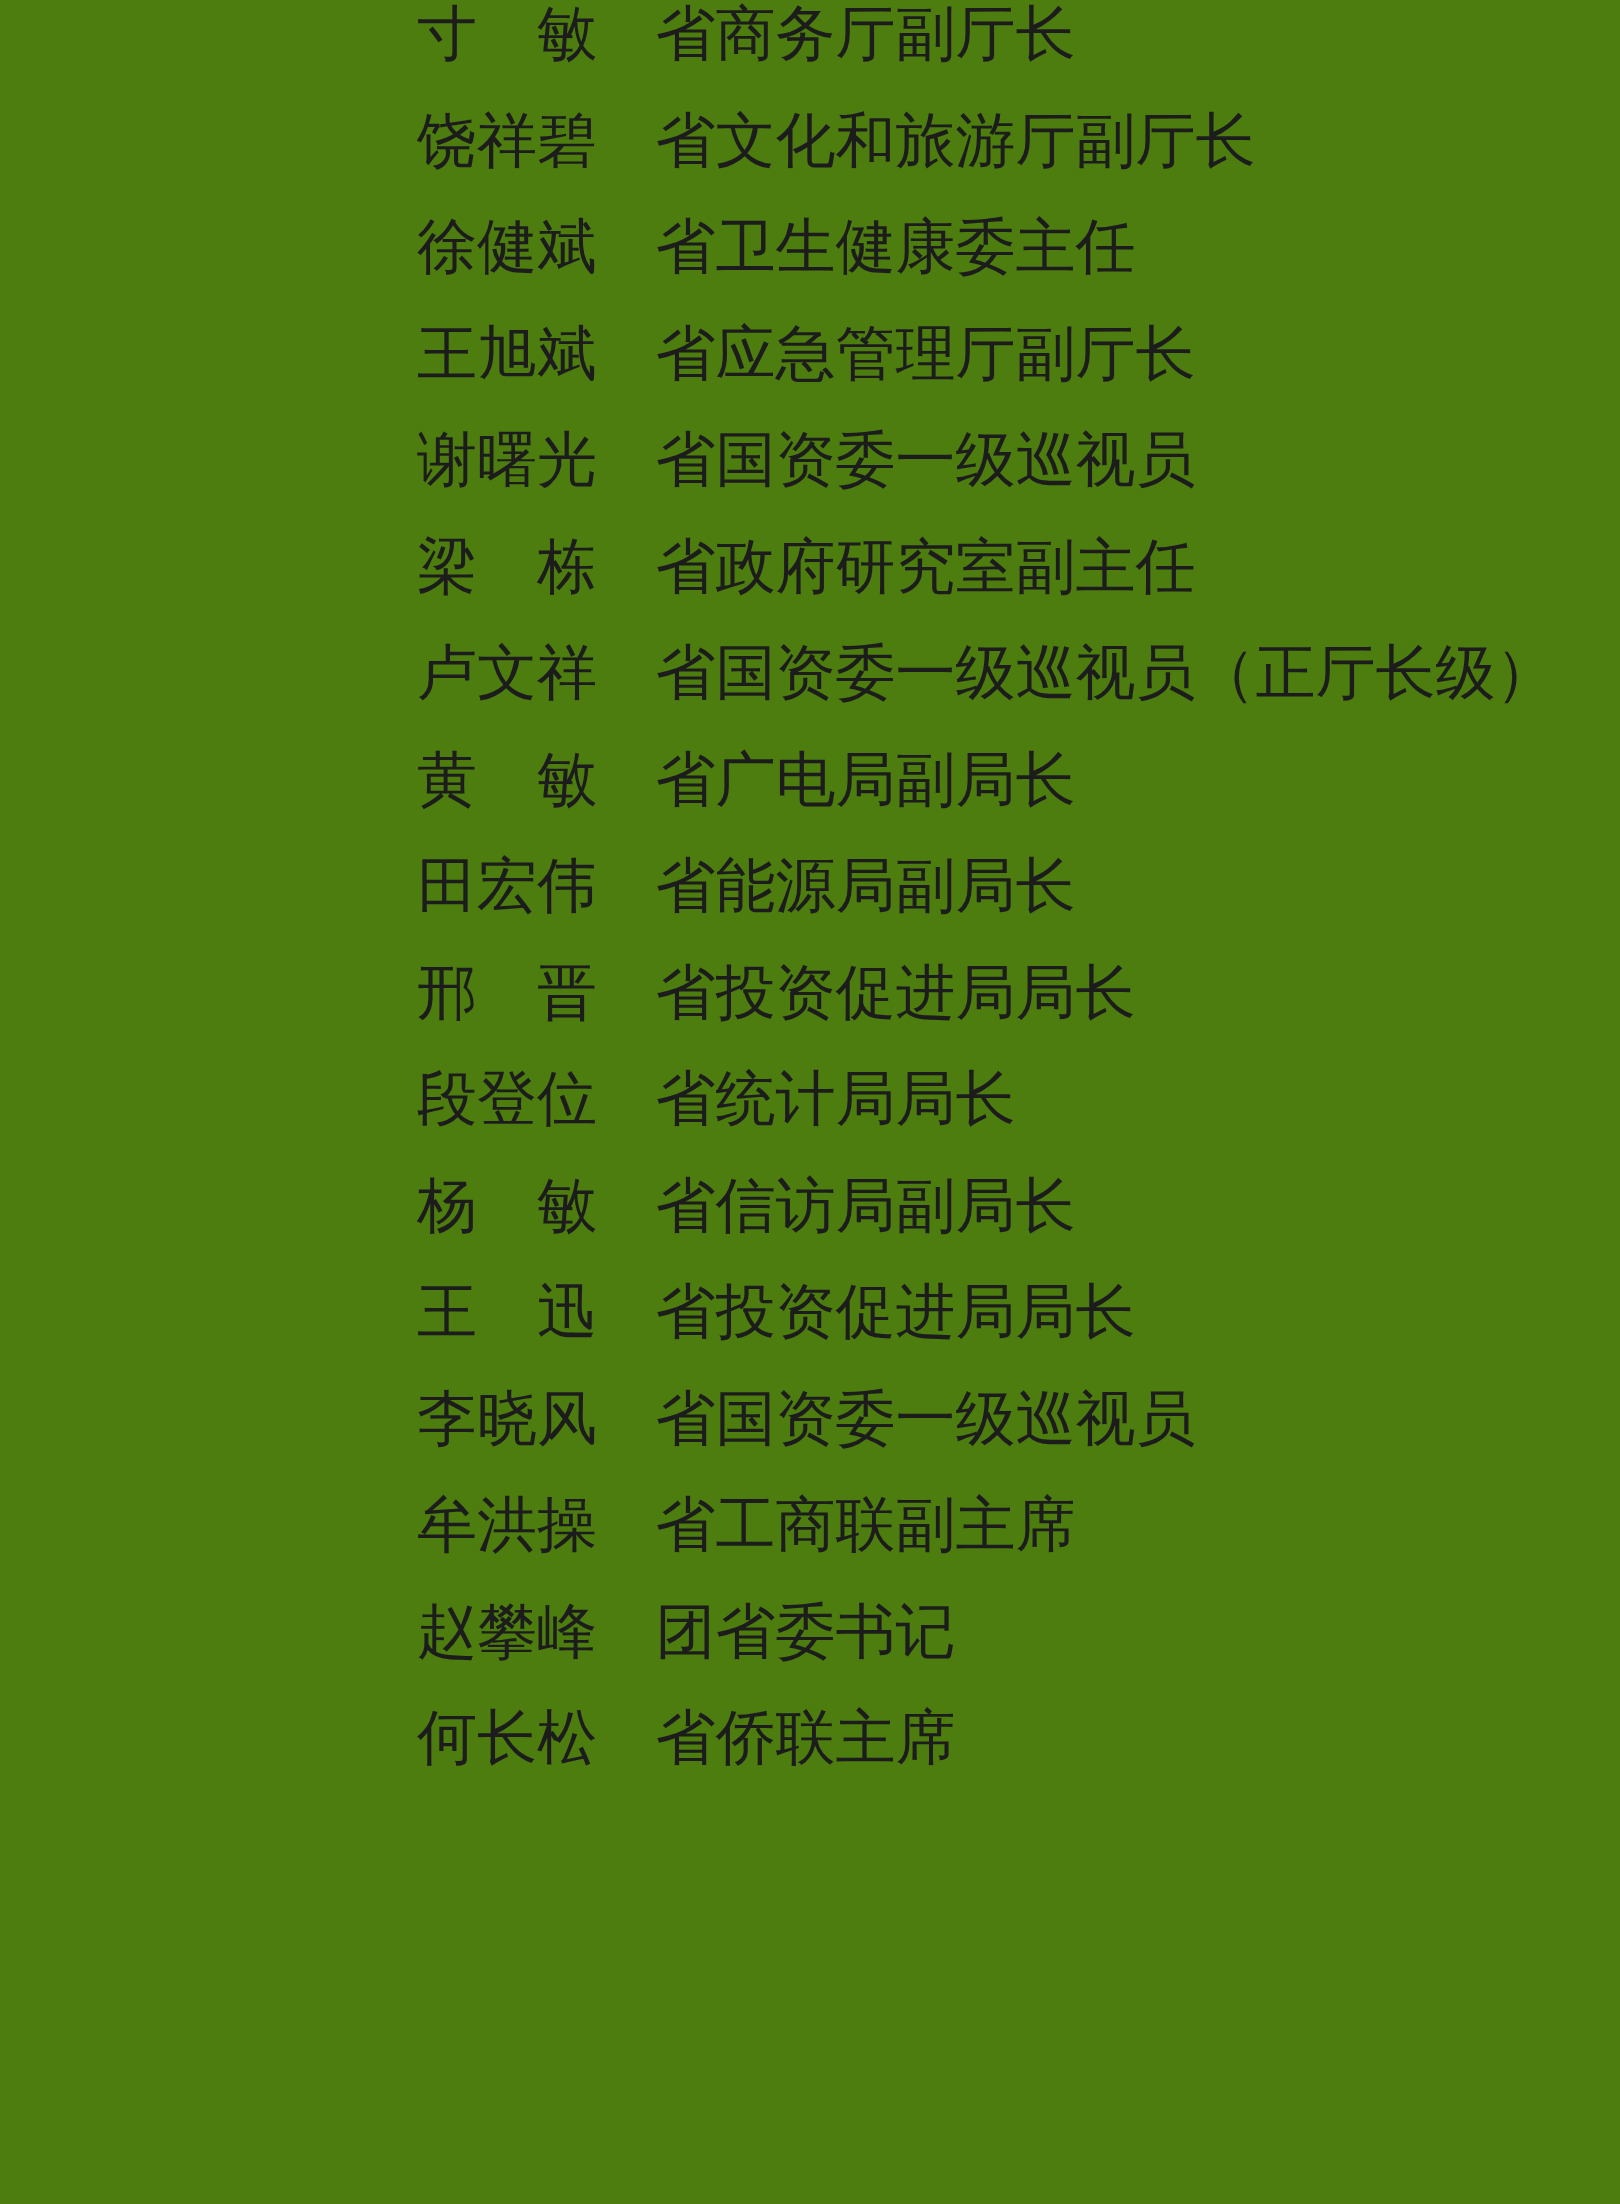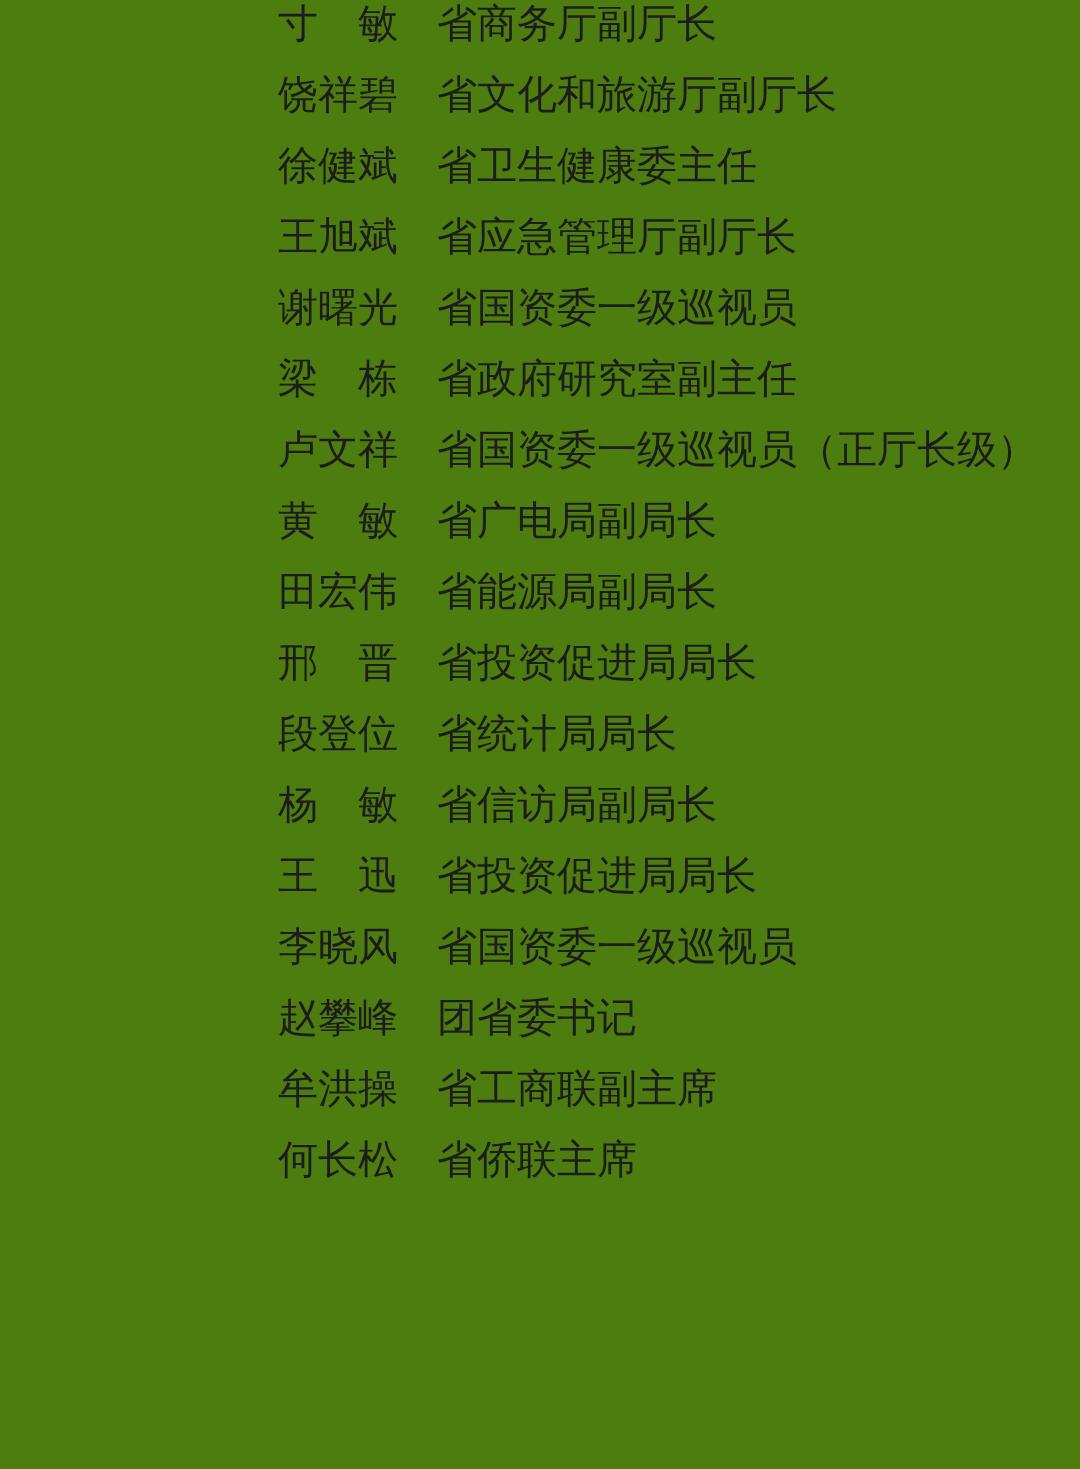--- a/index.html
+++ b/index.html
@@ -94,26 +94,26 @@
     </div>
     <div class="row">
       <span class="name">王　迅</span>
       <span class="title">省投资促进局局长</span>
     </div>
     <div class="row">
       <span class="name">李晓风</span>
       <span class="title">省国资委一级巡视员</span>
     </div>
     <div class="row">
+      <span class="name">牟洪操</span>
+      <span class="title">省工商联副主席</span>
+    </div>
+    <div class="row">
       <span class="name">赵攀峰</span>
       <span class="title">团省委书记</span>
-    </div>
-    <div class="row">
-      <span class="name">牟洪操</span>
-      <span class="title">省工商联副主席</span>
     </div>
     <div class="row">
       <span class="name">何长松</span>
       <span class="title">省侨联主席</span>
     </div>
 
   </div>
 </div>
 
 </body></html>

